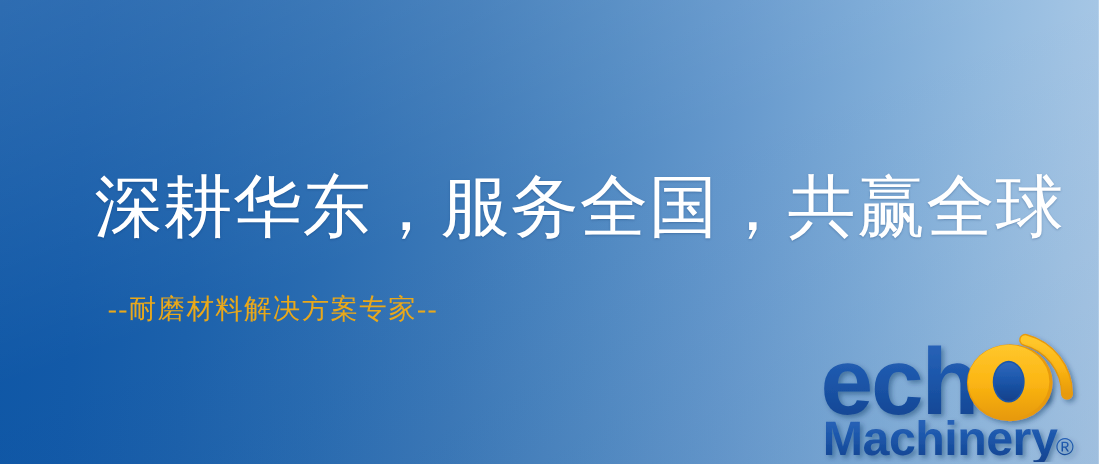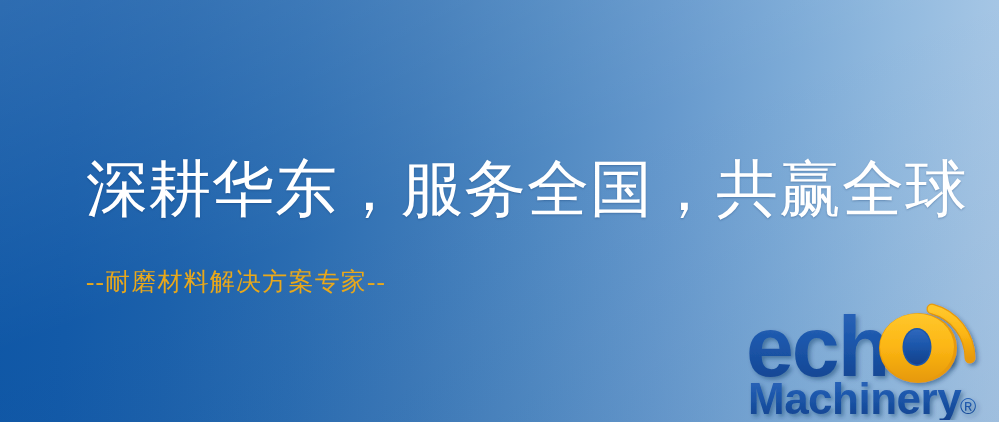--- a/index.html
+++ b/index.html
@@ -40,21 +40,21 @@
     line-height: 1.05;
     color: #ffffff;
     letter-spacing: 1px;
     white-space: nowrap;
     text-shadow: 0 1px 2px rgba(10,45,95,0.30);
   }
 
   
   .subtitle {
     position: absolute;
-    left: 86px;
+    left: 98px;
     top: 267px;
     font-family: "Liberation Serif", "DejaVu Serif", serif;
     font-size: 25px;
     line-height: 1.2;
     color: #e9a81a;
     letter-spacing: 1.2px;
     white-space: nowrap;
   }
 
   

